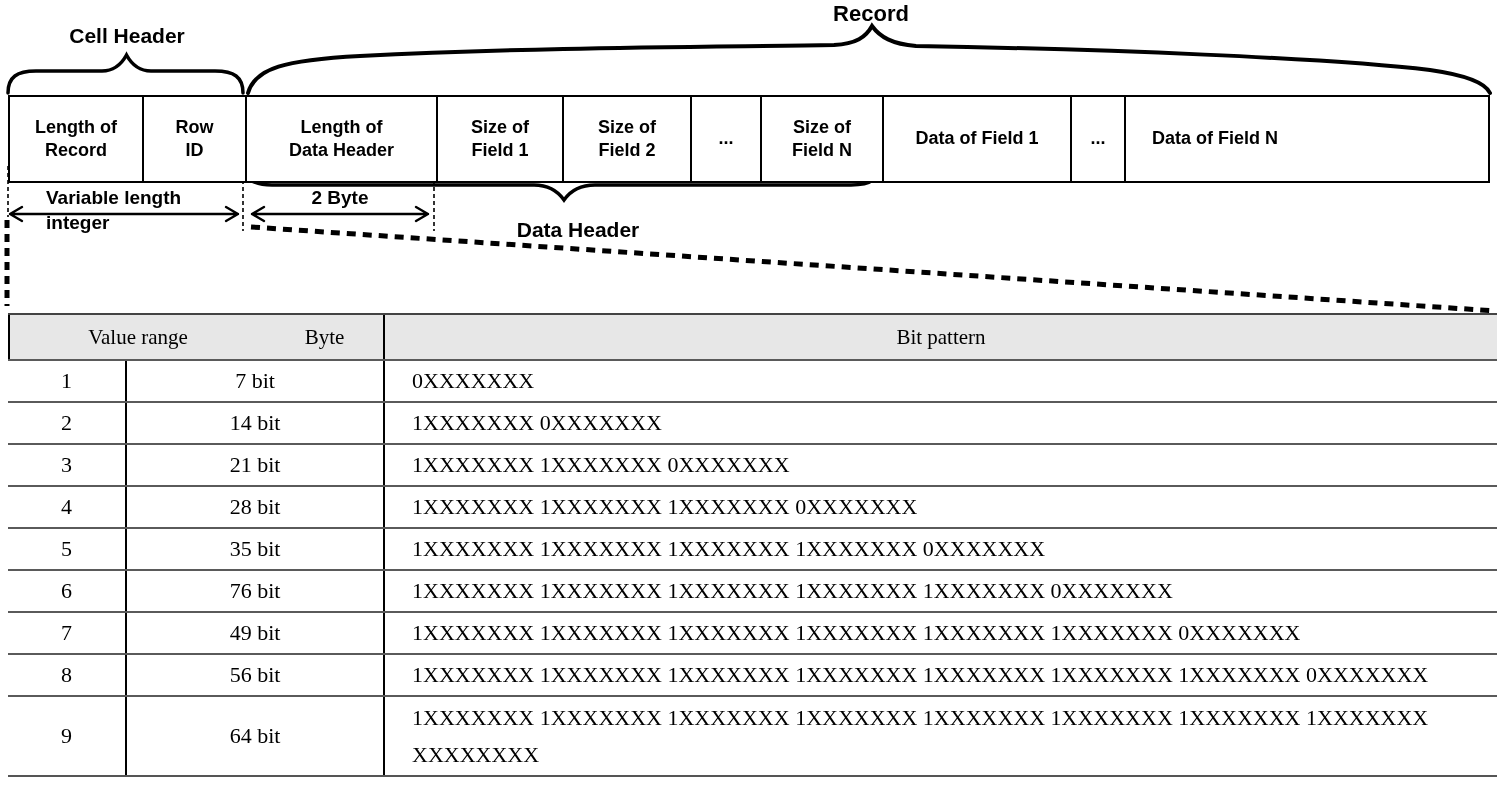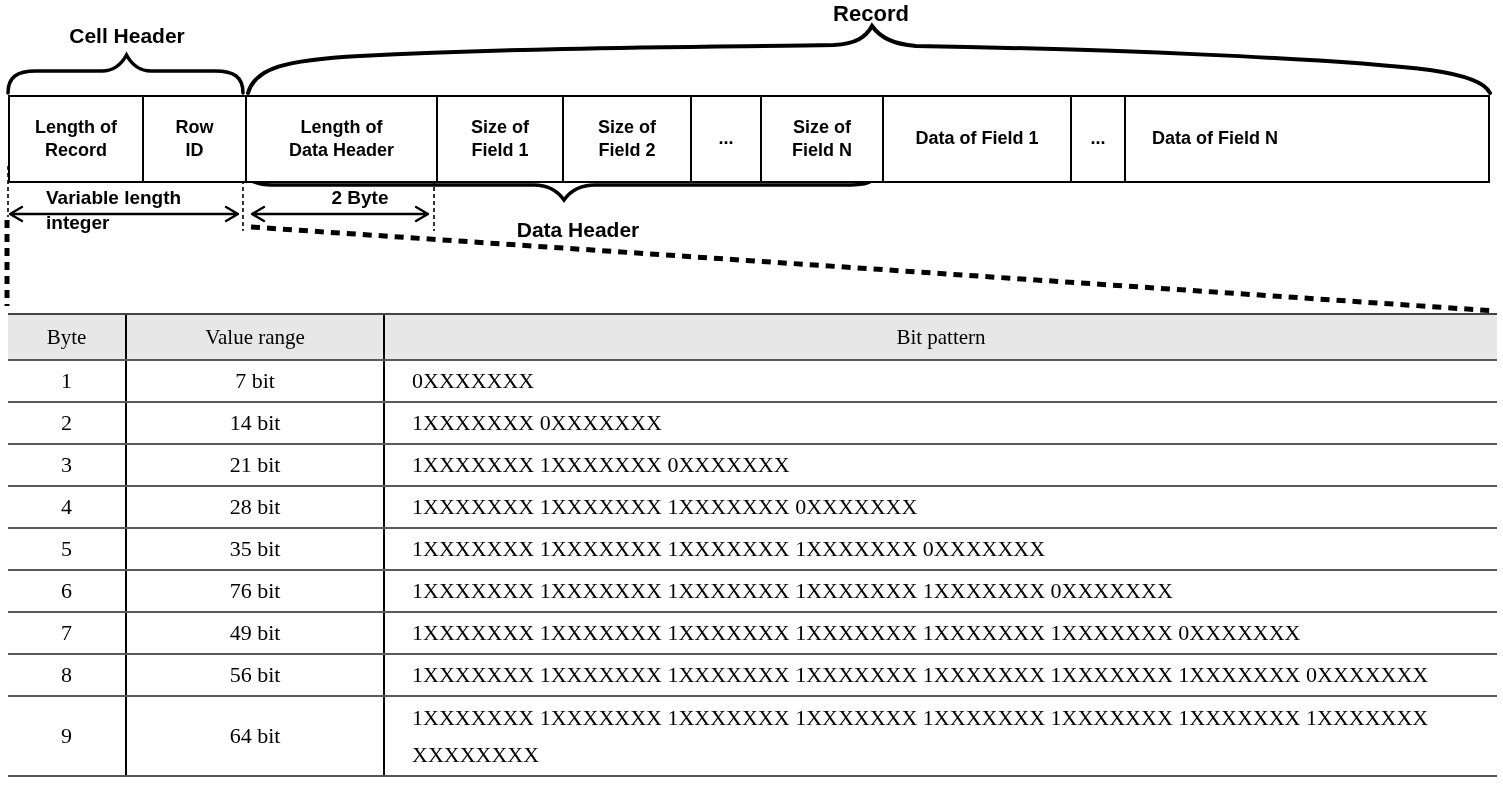--- a/index.html
+++ b/index.html
@@ -14,21 +14,21 @@
 
   .diagram-label {
     position:absolute; font-family:"Liberation Sans", sans-serif;
     font-weight:bold; white-space:nowrap; color:#000;
   }
   #cell-header-label { left:127px; top:24px; transform:translateX(-50%); font-size:21px; }
   #record-label      { left:871px; top:1px;  transform:translateX(-50%); font-size:22px; }
   #data-header-label { left:578px; top:218px; transform:translateX(-50%); font-size:21px; }
   #varlen-line1 { left:46px; top:187px; font-size:19px; }
   #varlen-line2 { left:46px; top:212px; font-size:19px; }
-  #two-byte-label { left:360px; top:187px; transform:translateX(-50%); font-size:19px; }
+  #two-byte-label { left:340px; top:187px; transform:translateX(-50%); font-size:19px; }
 
   #record-row {
     position:absolute; left:8px; top:95px; width:1482px; height:88px;
     display:flex; border:2.5px solid #000; box-sizing:border-box; background:#fff;
   }
   .rcell {
     display:flex; flex-direction:column; align-items:center; justify-content:center;
     font-weight:bold; font-size:18px; line-height:1.3; text-align:center;
     border-left:2px solid #000; box-sizing:border-box;
     flex-grow:0; flex-shrink:1; white-space:nowrap;
@@ -127,22 +127,22 @@
     </div>
     <div class="rcell" style="flex-basis:180px">
       <span>Data of Field N</span>
 
     </div>
   </div>
 </div>
 
 <div id="encoding-table">
   <div class="trow thead">
+    <div class="tc tc-range">Value range</div>
     <div class="tc tc-byte">Byte</div>
-    <div class="tc tc-range">Value range</div>
     <div class="tc tc-pattern" style="justify-content:center; padding-left:0;">Bit pattern</div>
   </div>
 
   <div class="trow">
     <div class="tc tc-byte">1</div>
     <div class="tc tc-range">7 bit</div>
     <div class="tc tc-pattern">0XXXXXXX</div>
   </div>
   <div class="trow">
     <div class="tc tc-byte">2</div>

